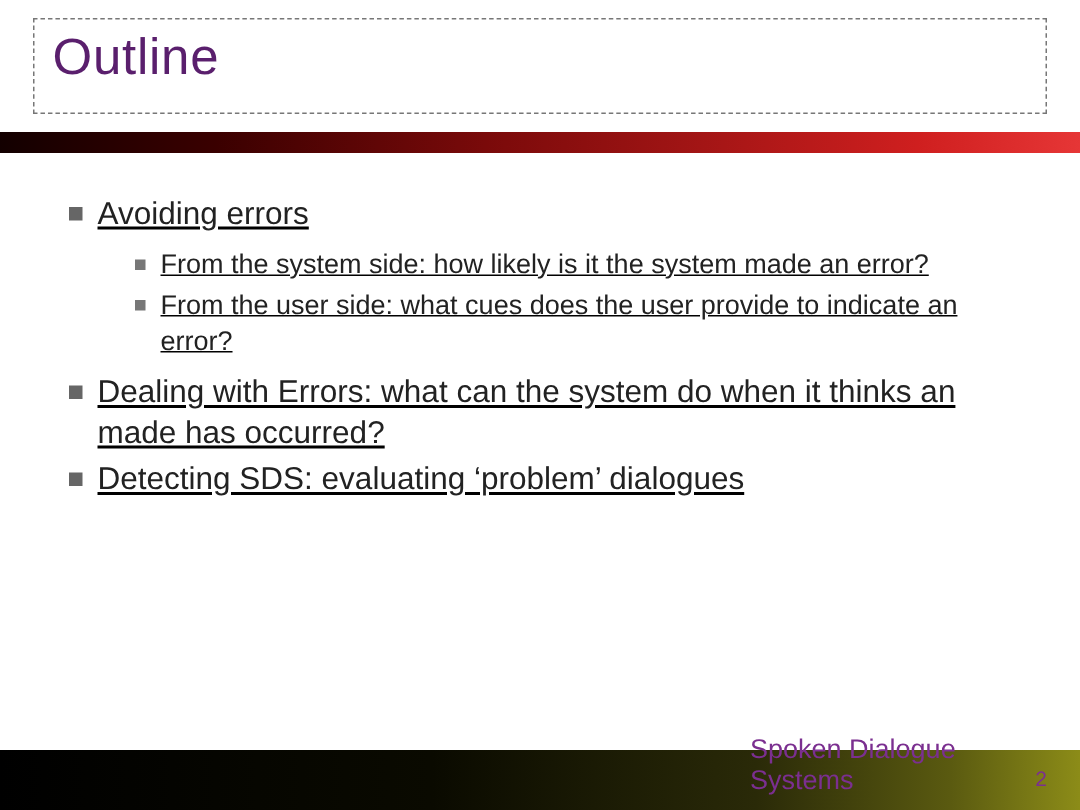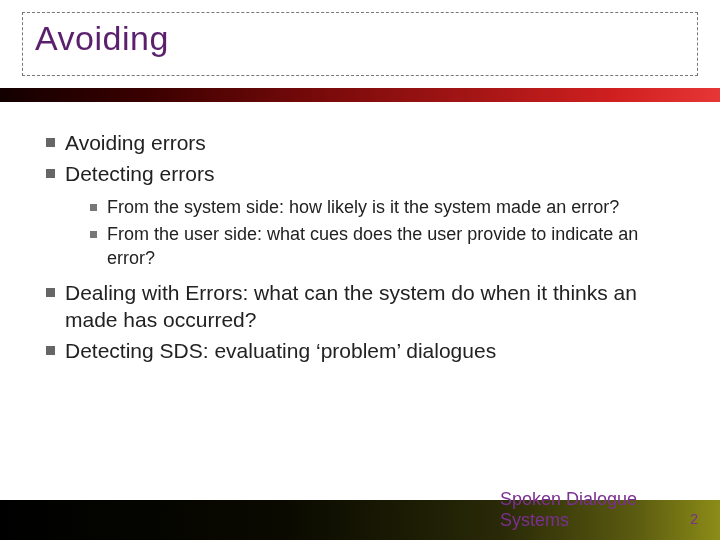--- a/index.html
+++ b/index.html
@@ -30,20 +30,21 @@
     height: 14px;
     background: linear-gradient(to right, #130000 0%, #3a0000 20%, #7a0a0a 45%, #a31515 65%, #cf1f1f 85%, #e63636 100%);
   }
 
   .content {
     position: absolute;
     top: 130px;
     left: 46px;
     width: 640px;
     font-family: Tahoma, Verdana, sans-serif;
+    text-decoration: underline;
   }
 
   .lvl1 {
     display: flex;
     align-items: flex-start;
     margin-bottom: 4px;
   }
   .lvl1 .bullet {
     width: 9px; height: 9px; background: #666; margin-top: 8px; margin-right: 10px; flex-shrink: 0;
   }
@@ -89,36 +90,32 @@
     color: #7b2f90;
     font-family: Tahoma, Verdana, sans-serif;
   }
 </style>
 </head>
 <body>
 
 <div class="slide">
 
   <div class="title-box">
-    <div class="title-text">Avoiding</div>
+    <div class="title-text">Outline</div>
   </div>
 
   <div class="red-bar"></div>
 
   <div class="content">
 
     <div class="lvl1">
       <div class="bullet"></div>
       <div class="txt">Avoiding errors</div>
     </div>
 
-    <div class="lvl1">
-      <div class="bullet"></div>
-      <div class="txt">Detecting errors</div>
-    </div>
 
     <div class="sub">
       <div class="lvl2">
         <div class="bullet"></div>
         <div class="txt">From the system side:  how likely is it the system made an error?</div>
       </div>
       <div class="lvl2">
         <div class="bullet"></div>
         <div class="txt">From the user side:  what cues does the user provide to indicate an error?</div>
       </div>

